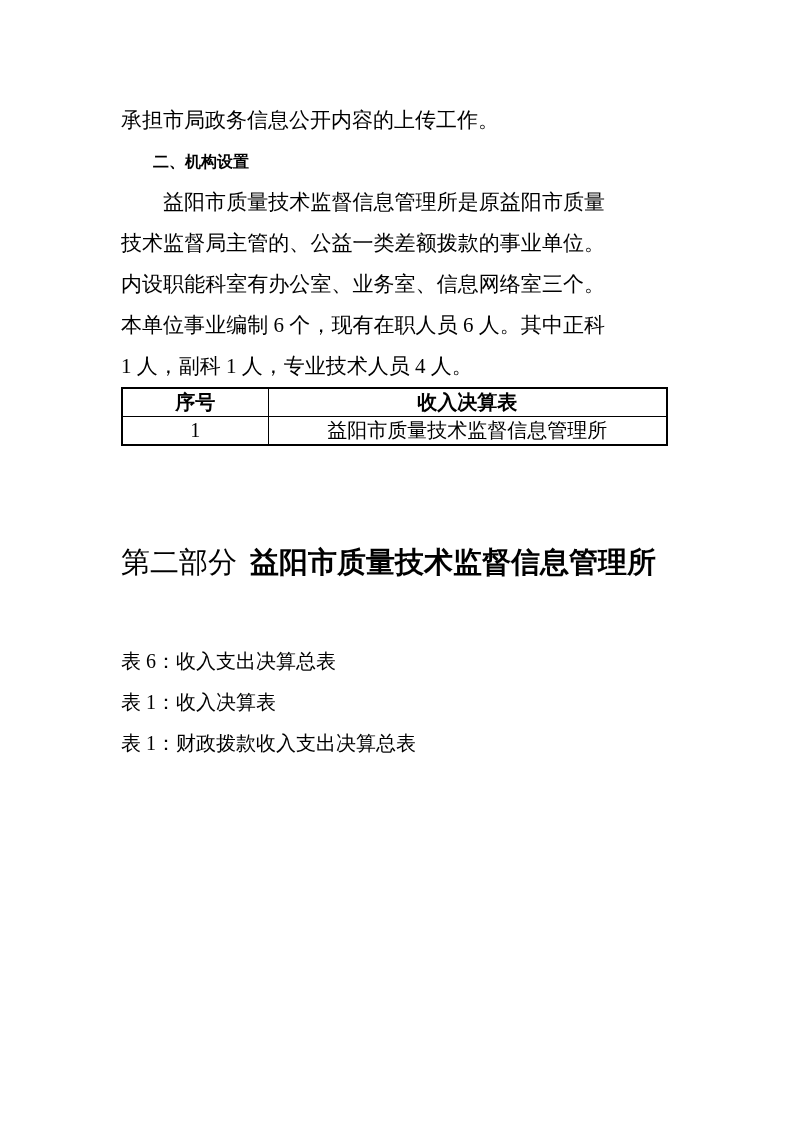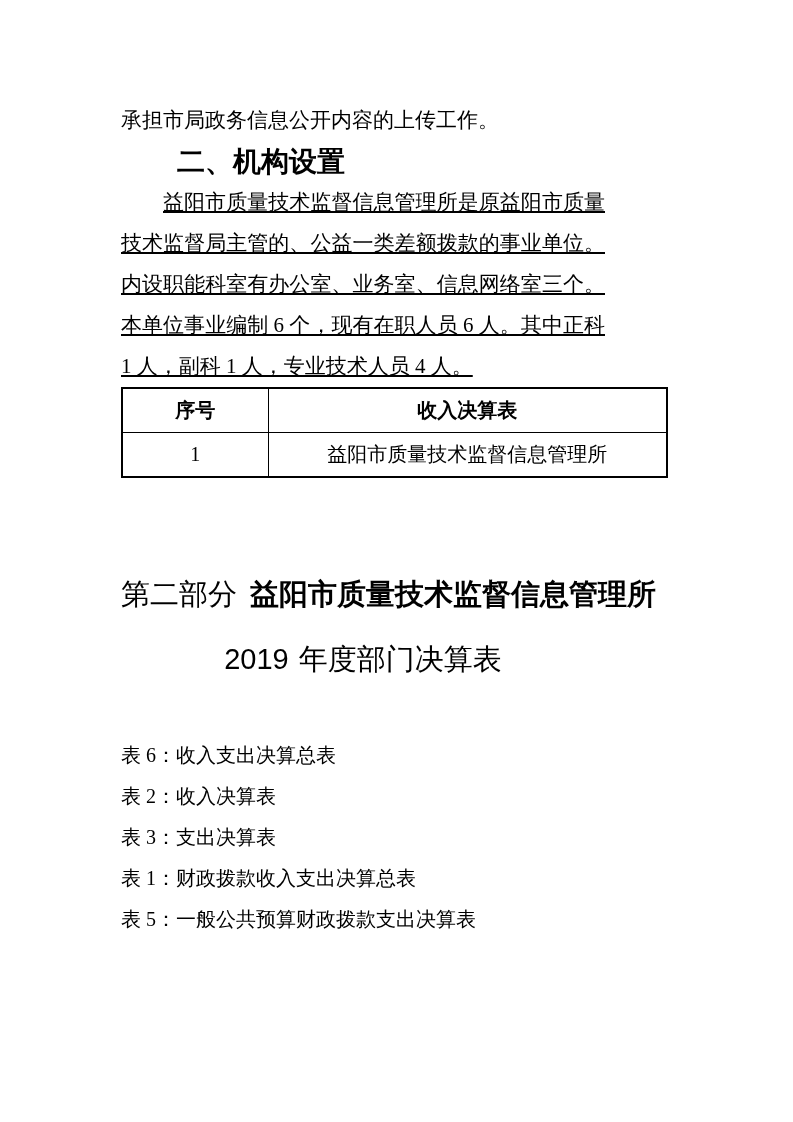--- a/index.html
+++ b/index.html
@@ -19,43 +19,43 @@
     font-family: "Liberation Serif", "DejaVu Serif", serif;
   }
   
   .body-par {
     margin: 0;
     font-size: 21px;
     line-height: 41px;
     text-align: justify;
     font-family: "Liberation Serif", "DejaVu Serif", serif;
   }
-  .indent { text-indent: 2em; text-decoration: underline; }
+  .indent { text-indent: 2em; }
   
   .sec-heading {
     margin: 0;
-    font-size: 28px;
+    font-size: 16px;
     line-height: 41px;
     font-weight: bold;
     text-indent: 2em;
     font-family: "Liberation Sans", "DejaVu Sans", sans-serif;
   }
   
   .unit-table {
     width: 547px;
     margin-top: 0;
     border-collapse: collapse;
     border: 2px solid #000000;
     table-layout: fixed;
   }
   .unit-table th, .unit-table td {
     border: 1px solid #000000;
     text-align: center;
     vertical-align: middle;
-    padding: 8px;
+    padding: 0;
     overflow: hidden;
   }
   .unit-table th {
     height: 24px;
     font-size: 20px;
     font-weight: bold;
     font-family: "Liberation Sans", "DejaVu Sans", sans-serif;
   }
   .unit-table td {
     height: 23px;
@@ -130,26 +130,21 @@
         <td>1</td>
         <td>益阳市质量技术监督信息管理所</td>
       </tr>
     </tbody>
   </table>
 
   <div class="part2-title">
     <div>
       <span class="title-prefix">第二部分</span><span class="title-unit">益阳市质量技术监督信息管理所</span>
     </div>
-    <div>
-      <span class="title-year">2019</span><span class="title-suffix">年度部门决算表</span>
-    </div>
   </div>
 
   <div class="table-list">
     <p>表 6：收入支出决算总表</p>
-    <p>表 2：收入决算表</p>
-    <p>表 3：支出决算表</p>
+    <p>表 1：收入决算表</p>
     <p>表 1：财政拨款收入支出决算总表</p>
-    <p>表 5：一般公共预算财政拨款支出决算表</p>
   </div>
 
 </div>
 
 </body></html>

